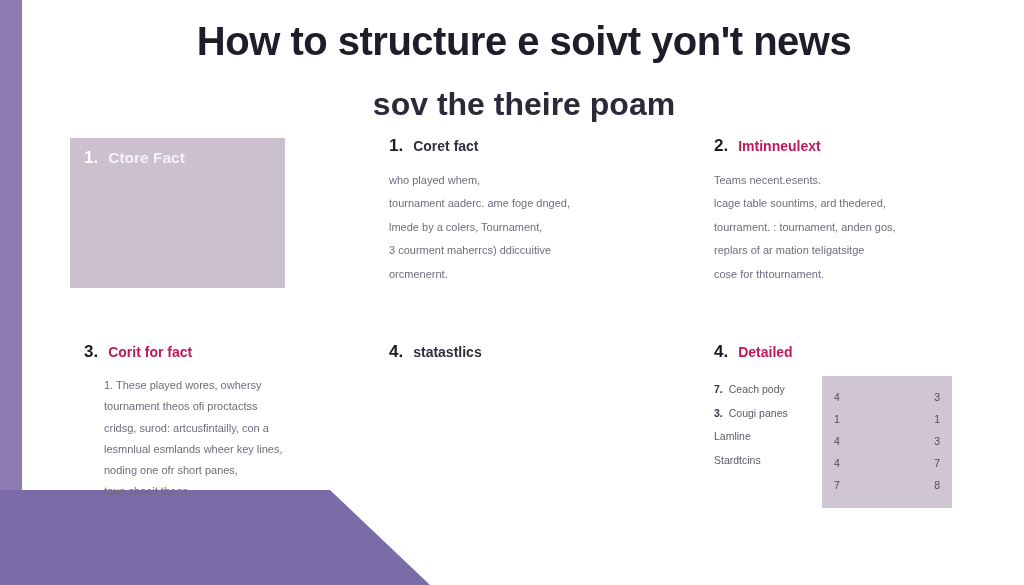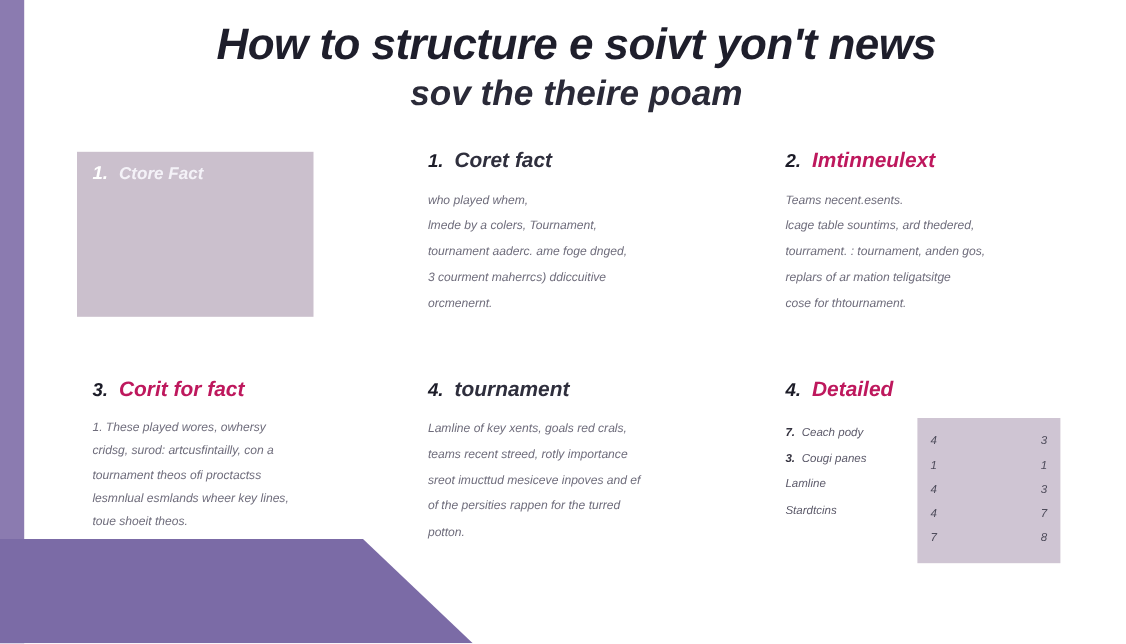--- a/index.html
+++ b/index.html
@@ -28,21 +28,21 @@
     left: 0;
     bottom: 0;
     width: 430px;
     height: 95px;
     background: #7b6ba6;
     clip-path: polygon(0 0, 330px 0, 430px 95px, 0 95px);
   }
   .content {
     position: absolute;
     left: 22px; top: 0;
-    width: 1002px; height: 458px; font-style: italic;
+    width: 1002px; height: 458px;
   }
   
   .title-block {
     position: absolute;
     left: 62px;
     top: 18px;
     width: 880px;
     text-align: center;
   }
   .title-line1 {
@@ -51,21 +51,21 @@
     color: #1e1e2b;
     letter-spacing: -0.5px;
     line-height: 1.15;
     white-space: nowrap;
   }
   .title-line2 {
     font-size: 32px;
     font-weight: bold;
     color: #2a2a38;
     line-height: 1.25;
-    margin-top: 0;
+    margin-top: 20px;
   }
 
   
   .grid {
     position: absolute;
     left: 48px;
     top: 120px;
     width: 910px;
     display: grid;
     grid-template-columns: 280px 300px 280px;
@@ -82,37 +82,37 @@
     align-items: baseline;
     gap: 10px;
     margin-bottom: 14px;
   }
   .card-num {
     font-size: 17px;
     font-weight: bold;
     color: #1c1c28;
   }
   .card-title {
-    font-size: 19px;
+    font-size: 14px;
     font-weight: bold;
     color: #2f2f3d;
   }
   .card-title.muted {
     color: #be185d;
   }
   .card-head.light .card-num { color: #ffffff; }
   .card-head.light .card-title { color: #f3f1f7; }
 
   .blurb {
     font-size: 11px;
     line-height: 1.95;
     color: #6f6d7c;
   }
   .blurb p { margin: 0 0 2px 0; }
-  .blurb.tight { line-height: 1.75; }
+  .blurb.tight { line-height: 1.75; margin-left: 20px; }
 
   
   .swatch {
     position: absolute;
     left: 48px;
     top: 138px;
     width: 215px;
     height: 150px;
     background: #cbc0cd;
   }
@@ -124,21 +124,21 @@
     align-items: baseline;
     gap: 10px;
     z-index: 3;
   }
   .swatch-head .n { font-size: 17px; font-weight: bold; color: #ffffff; }
   .swatch-head .t { font-size: 15.5px; font-weight: bold; color: #f4f2f8; }
 
   
   .mini-table {
     display: flex;
-    gap: 12px;
+    gap: 0;
     margin-top: 4px;
   }
   .mt-labels {
     width: 108px;
     padding-top: 2px;
   }
   .mt-row-label {
     font-size: 10.5px;
     color: #5c5a6a;
     line-height: 2.25;
@@ -184,22 +184,22 @@
         <div style="height:128px"></div>
       </div>
 
       <div class="card">
         <div class="card-head">
           <span class="card-num">1.</span>
           <span class="card-title">Coret fact</span>
         </div>
         <div class="blurb">
           <p>who played whem,</p>
+          <p>tournament aaderc. ame foge dnged,</p>
           <p>lmede by a colers, Tournament,</p>
-          <p>tournament aaderc. ame foge dnged,</p>
           <p>3 courment maherrcs) ddiccuitive</p>
           <p>orcmenernt.</p>
         </div>
       </div>
 
       <div class="card">
         <div class="card-head">
           <span class="card-num">2.</span>
           <span class="card-title muted">Imtinneulext</span>
         </div>
@@ -212,38 +212,32 @@
         </div>
       </div>
 
       <div class="card">
         <div class="card-head">
           <span class="card-num">3.</span>
           <span class="card-title muted">Corit for fact</span>
         </div>
         <div class="blurb tight">
           <p>1. These played wores, owhersy</p>
+          <p>tournament theos ofi proctactss</p>
           <p>cridsg, surod: artcusfintailly, con a</p>
-          <p>tournament theos ofi proctactss</p>
           <p>lesmnlual esmlands wheer key lines,</p>
+          <p>noding one ofr short panes,</p>
           <p>toue shoeit theos.</p>
         </div>
       </div>
 
       <div class="card">
         <div class="card-head">
           <span class="card-num">4.</span>
-          <span class="card-title">tournament</span>
-        </div>
-        <div class="blurb">
-          <p>Lamline of key xents, goals red crals,</p>
-          <p>teams recent streed, rotly importance</p>
-          <p>sreot imucttud mesiceve inpoves and ef</p>
-          <p>of the persities rappen for the turred</p>
-          <p>potton.</p>
+          <span class="card-title">statastlics</span>
         </div>
       </div>
 
       <div class="card">
         <div class="card-head">
           <span class="card-num">4.</span>
           <span class="card-title muted">Detailed</span>
         </div>
 
         <div class="mini-table">

